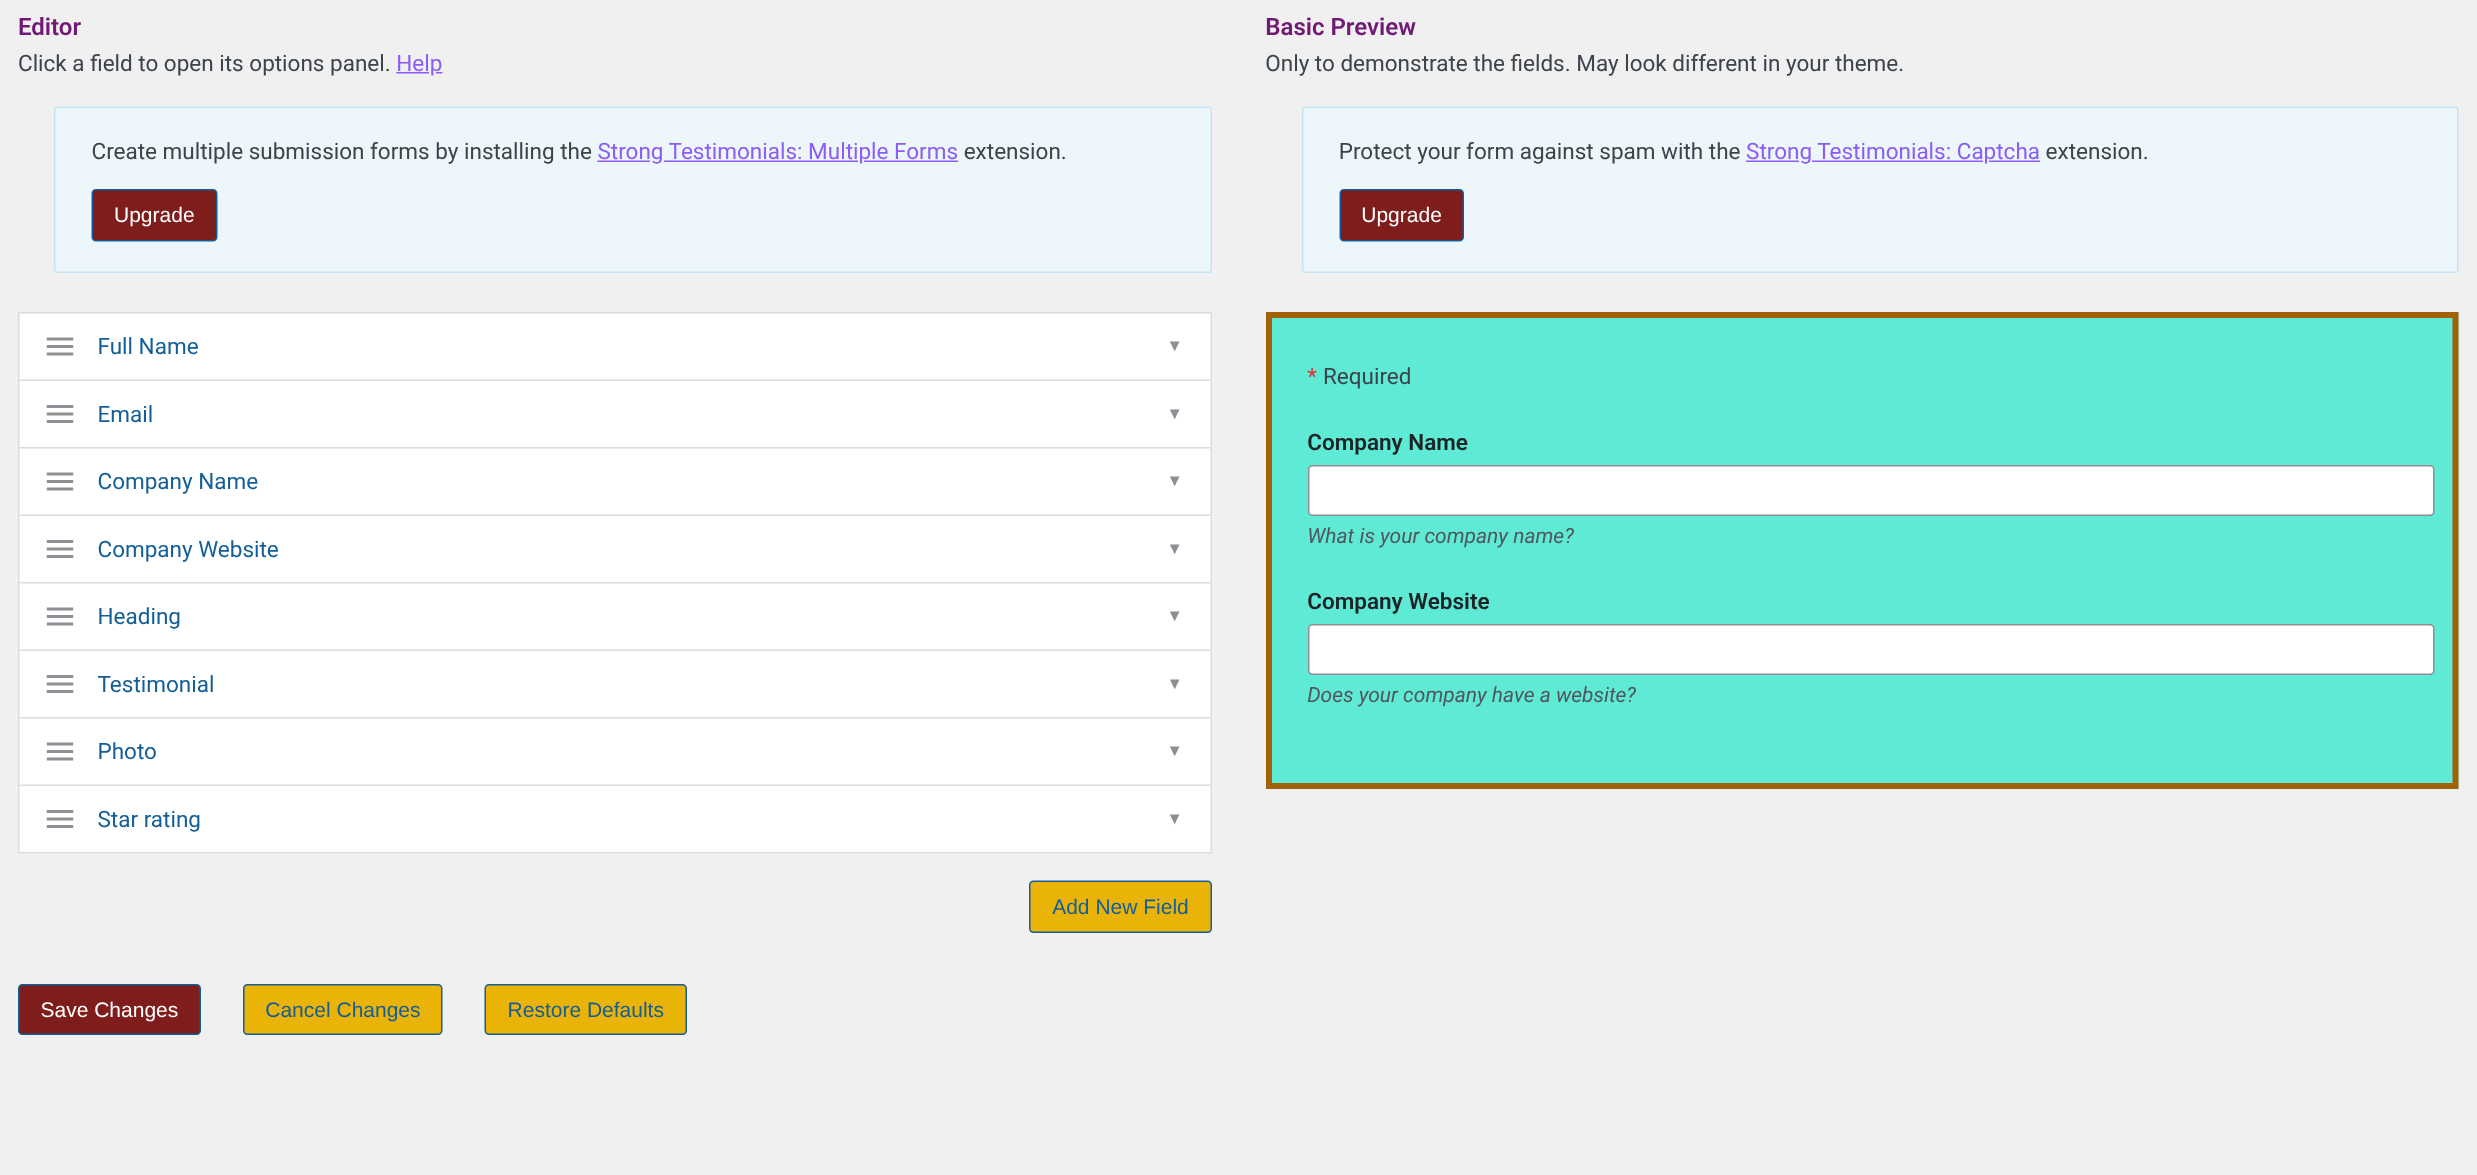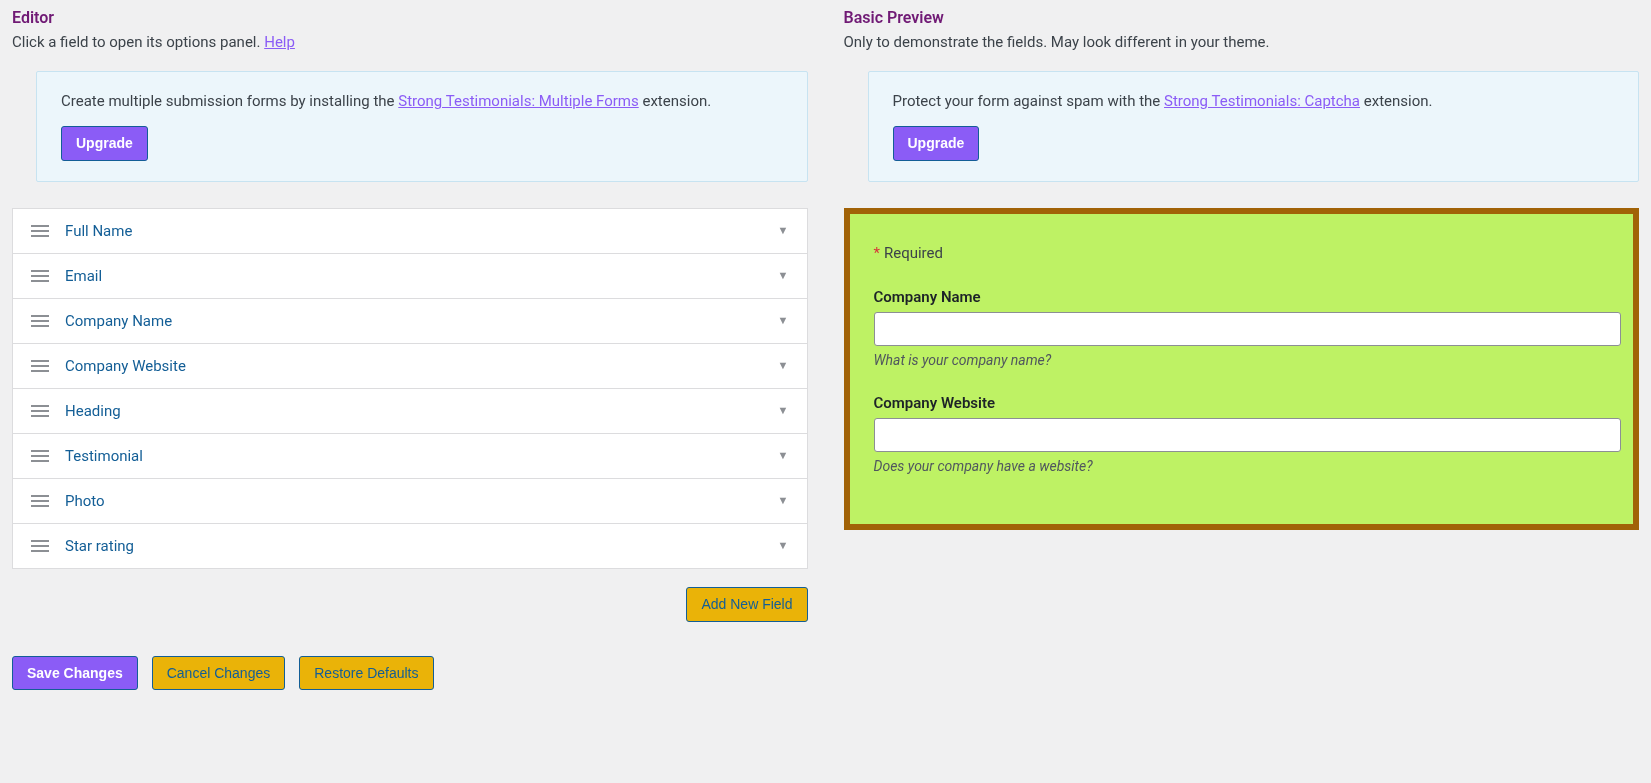--- a/index.html
+++ b/index.html
@@ -48,24 +48,23 @@
     cursor: pointer;
     font-size: 14px;
     line-height: 1.2;
     padding: 8px 14px;
     background: #eab308;
     color: #135e96;
     border-color: #135e96;
   }
   .btn-primary,
   .btn-upgrade {
-    background: #8b5cf6;
+    background: #7f1d1d;
     color: #fff;
     border-color: #135e96;
-    font-weight: bold;
   }
   .field-list {
     background: #fff;
     border: 1px solid #dcdcde;
   }
   .field-row {
     display: flex;
     align-items: center;
     gap: 16px;
     padding: 13px 18px;
@@ -86,26 +85,26 @@
     color: #8c8f94;
     font-size: 11px;
   }
   .add-row {
     display: flex;
     justify-content: flex-end;
     margin-top: 18px;
   }
   .actions-row {
     display: flex;
-    gap: 14px;
+    gap: 28px;
     margin-top: 34px;
   }
   .preview-panel {
-    background: #bef264;
-    border: 6px solid #a16207;
+    background: #5eead4;
+    border: 4px solid #a16207;
     padding: 30px 12px 24px 24px;
   }
   .required-legend {
     font-size: 15px;
     color: #3c434a;
     margin-bottom: 26px;
   }
   .req-star { color: #d63638; margin-right: 4px; }
   .form-group { margin-bottom: 26px; }
   .form-group label {

